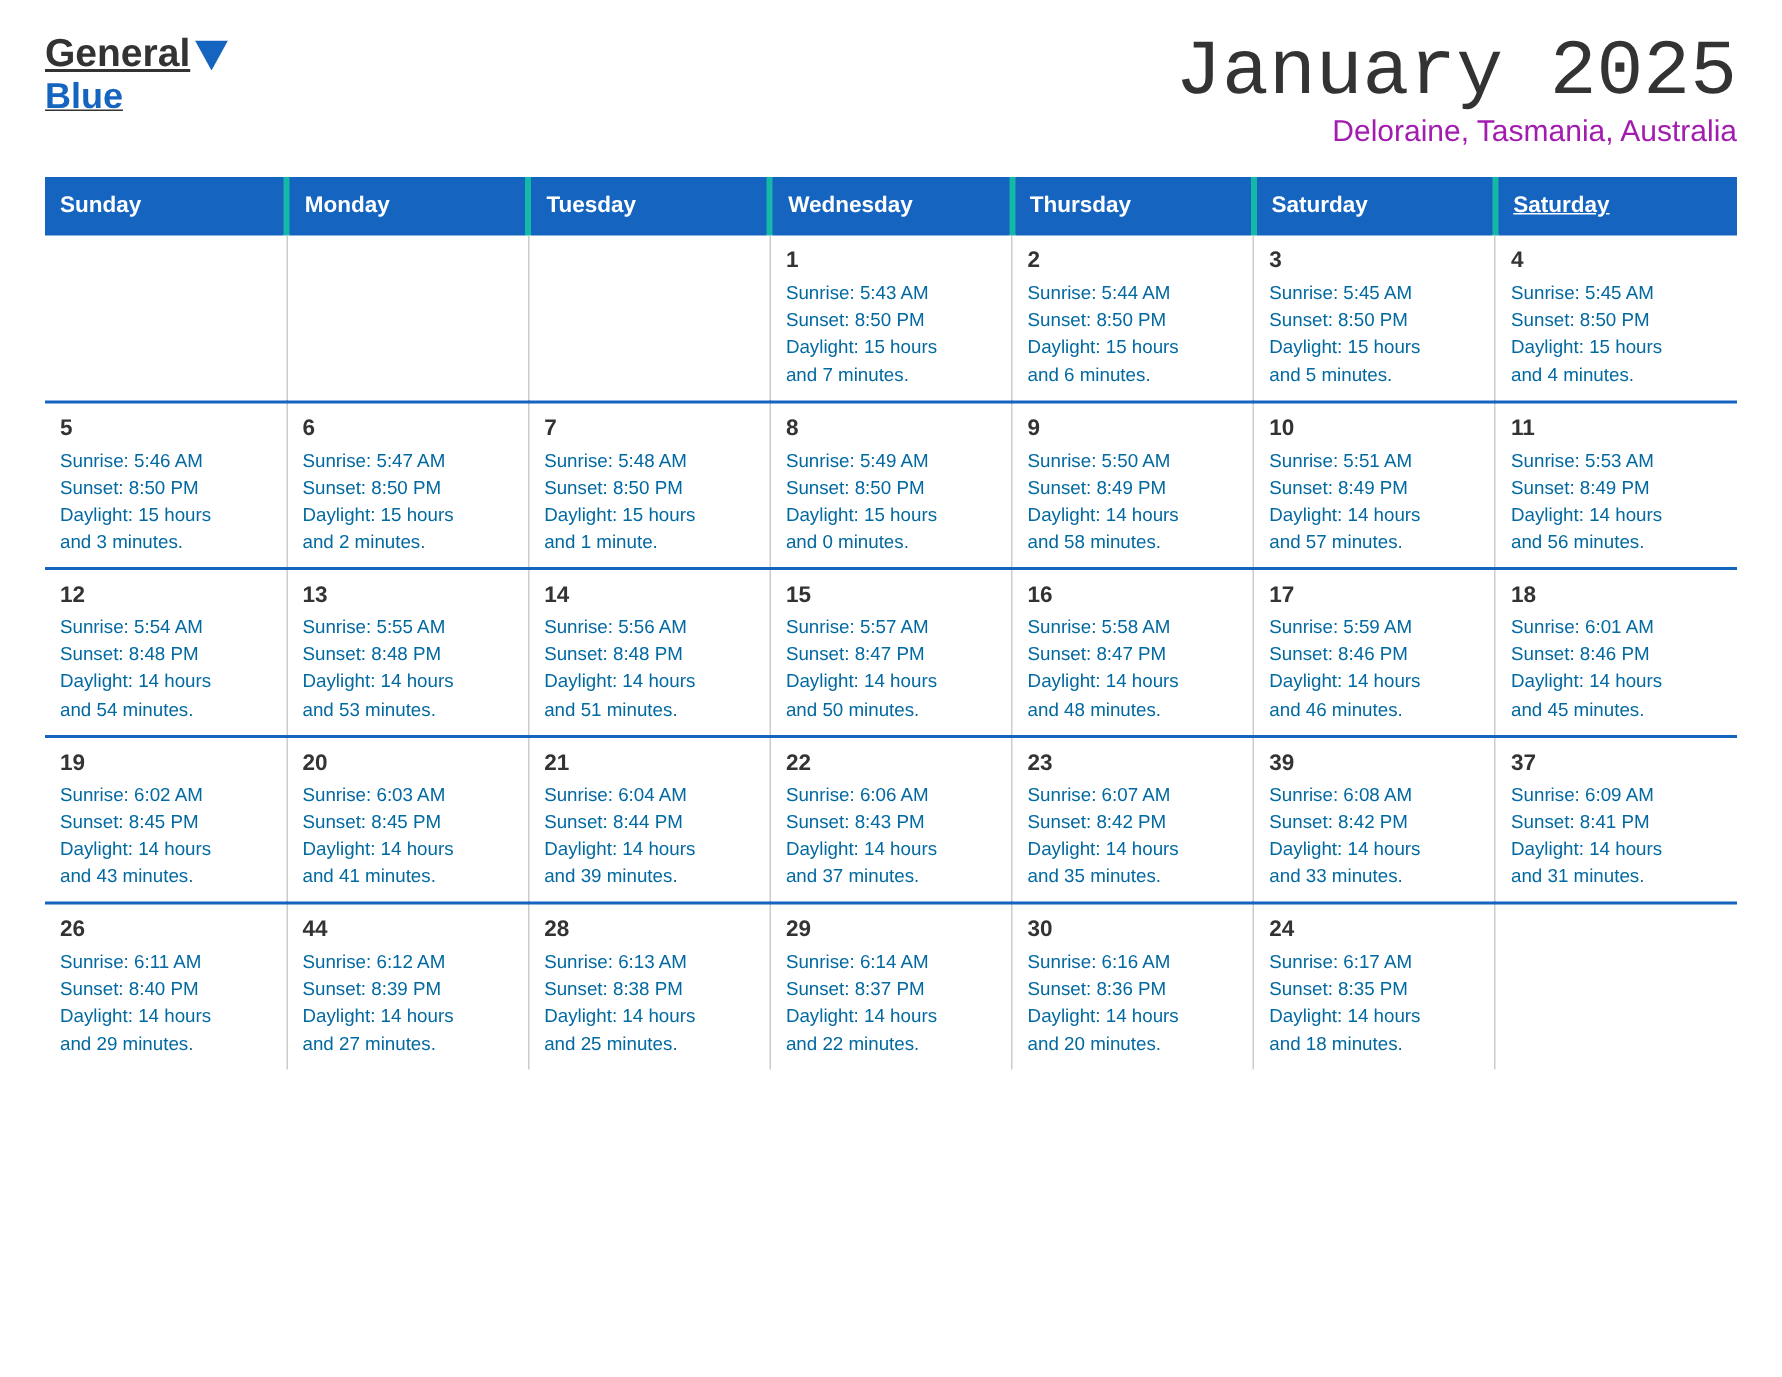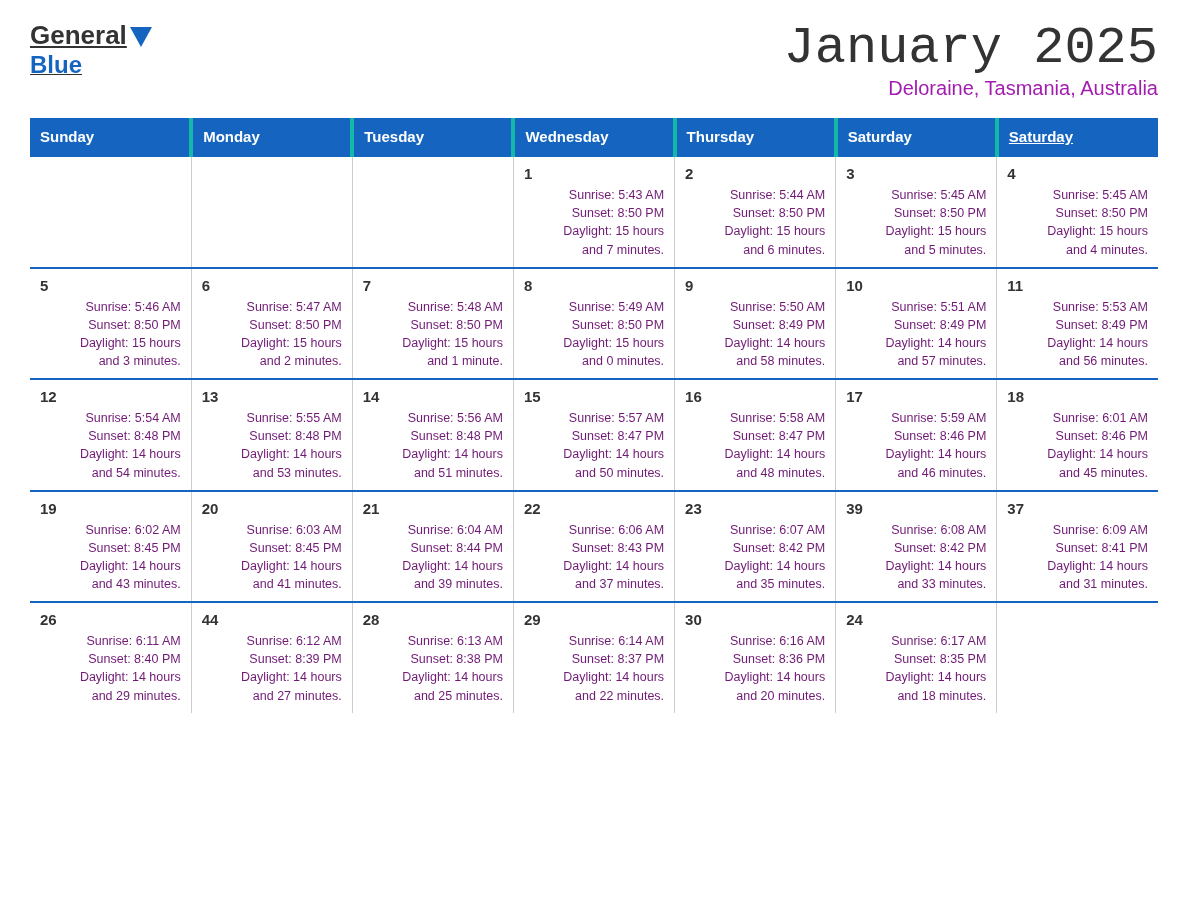--- a/index.html
+++ b/index.html
@@ -76,23 +76,22 @@
       border-right: none;
     }
     .day-number {
       font-size: 15px;
       font-weight: 600;
       margin-bottom: 4px;
       display: block;
     }
     .day-info {
       font-size: 12.5px;
-      color: #701a75;
+      color: #0369a1;
       line-height: 1.45;
-      text-align: right;
     }
     .logo-wrapper {
       display: flex;
       flex-direction: column;
       align-items: flex-start;
       text-decoration: underline;
     }
     .logo-line1 {
       display: flex;
       align-items: center;

